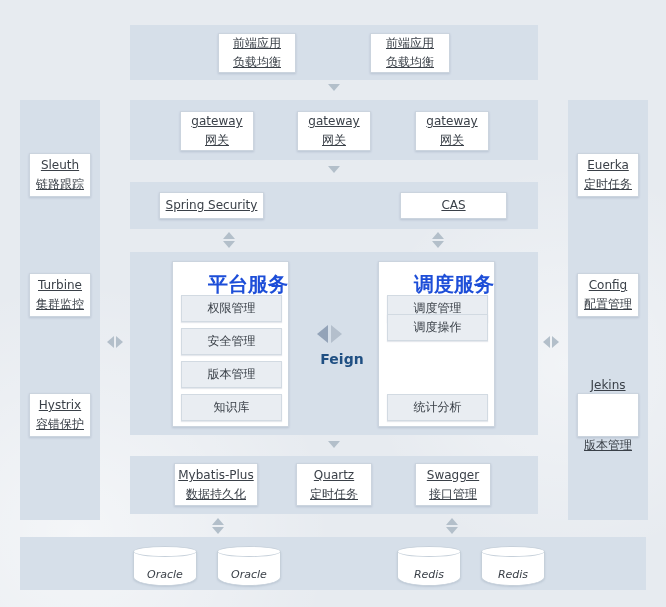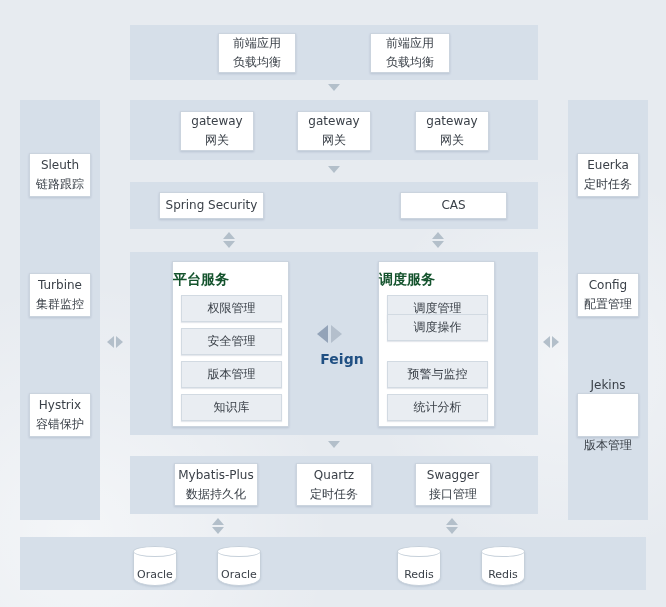--- a/index.html
+++ b/index.html
@@ -12,28 +12,28 @@
     background:
       radial-gradient(circle at 12% 88%, rgba(255,255,255,.55), rgba(255,255,255,0) 32%),
       radial-gradient(circle at 85% 60%, rgba(255,255,255,.45), rgba(255,255,255,0) 30%),
       #e7ebf0;
   }
   .band { position:absolute; background:#d6dfe9; }
   .wbox {
     position:absolute; background:#ffffff; border:1px solid #cbd4de;
     box-shadow:0 1px 2px rgba(110,130,155,.28);
     display:flex; flex-direction:column; align-items:center; justify-content:center;
-    font-size:12px; color:#3a4048; line-height:1.55; text-align:center; box-sizing:border-box;
+    font-size:12px; color:#3a4048; line-height:1.55; text-align:center; box-sizing:border-box;text-decoration:underline;
   }
   .panel {
     position:absolute; background:#ffffff; border:1px solid #cbd4de;
     box-shadow:0 1px 2px rgba(110,130,155,.28); box-sizing:border-box;
   }
   .panel-title {
-    margin-top:9px; text-align:left; font-size:14px; font-weight:bold; color:#14532d;
+    margin-top:9px; text-align:right; font-size:20px; font-weight:bold; color:#1d4ed8;
   }
   .pitem {
     position:absolute; left:8px; width:99px; height:25px;
     background:#e9edf2; border:1px solid #d2dae2;
     font-size:12px; color:#3a4048; text-align:center; line-height:25px; box-sizing:content-box;
     box-shadow:0 1px 1px rgba(110,130,155,.18);
   }
   .tri { width:0; height:0; position:absolute; }
   .tri-down { border-left:6px solid transparent; border-right:6px solid transparent; border-top:7px solid #b3bfca; }
   .vpair { position:absolute; display:flex; flex-direction:column; gap:2px; align-items:center; }
@@ -42,21 +42,21 @@
   .vpair .t.dn { border-top:7px solid #b3bfca; }
   .hpair { position:absolute; display:flex; flex-direction:row; gap:2px; align-items:center; }
   .hpair .t { width:0;height:0;border-top:6px solid transparent;border-bottom:6px solid transparent; }
   .hpair .t.lf { border-right:7px solid #b3bfca; }
   .hpair .t.rt { border-left:7px solid #b3bfca; }
   .feign-arrows { position:absolute; display:flex; gap:3px; align-items:center; }
   .feign-arrows .t { width:0;height:0;border-top:9px solid transparent;border-bottom:9px solid transparent; }
   .feign-arrows .t.lf { border-right:11px solid #93a3b8; }
   .feign-arrows .t.rt { border-left:11px solid #b4bfcc; }
   .feign-label { position:absolute; font-size:14px; font-weight:bold; color:#1f4f82; text-align:center; }
-  .cyl { position:absolute; width:44px; height:40px; }
+  .cyl { position:absolute; width:64px; height:40px;font-style:italic; }
   .cyl-body {
     position:absolute; top:5px; left:0; right:0; bottom:0;
     background:#ffffff; border:1px solid #c6d0da; border-top:none;
     border-radius:0 0 50% 50% / 0 0 9px 9px;
     box-shadow:0 1px 2px rgba(110,130,155,.25);
   }
   .cyl-top {
     position:absolute; top:0; left:0; right:0; height:11px;
     background:#ffffff; border:1px solid #c6d0da; border-radius:50%;
     box-sizing:border-box;
@@ -127,21 +127,20 @@
     <div class="pitem" style="top:33px;">权限管理</div>
     <div class="pitem" style="top:66px;">安全管理</div>
     <div class="pitem" style="top:99px;">版本管理</div>
     <div class="pitem" style="top:132px;">知识库</div>
   </div>
 
   <div class="panel" style="left:378px; top:261px; width:117px; height:166px;">
     <div class="panel-title">调度服务</div>
     <div class="pitem" style="top:33px;">调度管理</div>
     <div class="pitem" style="top:52px;">调度操作</div>
-    <div class="pitem" style="top:99px;">预警与监控</div>
     <div class="pitem" style="top:132px;">统计分析</div>
   </div>
 
   <div class="feign-arrows" style="left:317px; top:325px;">
     <div class="t lf"></div>
       <div class="t rt"></div>
   </div>
   <div class="feign-label" style="left:313px; top:351px; width:58px;">Feign</div>
 
   <div class="hpair" style="left:107px; top:336px;">

